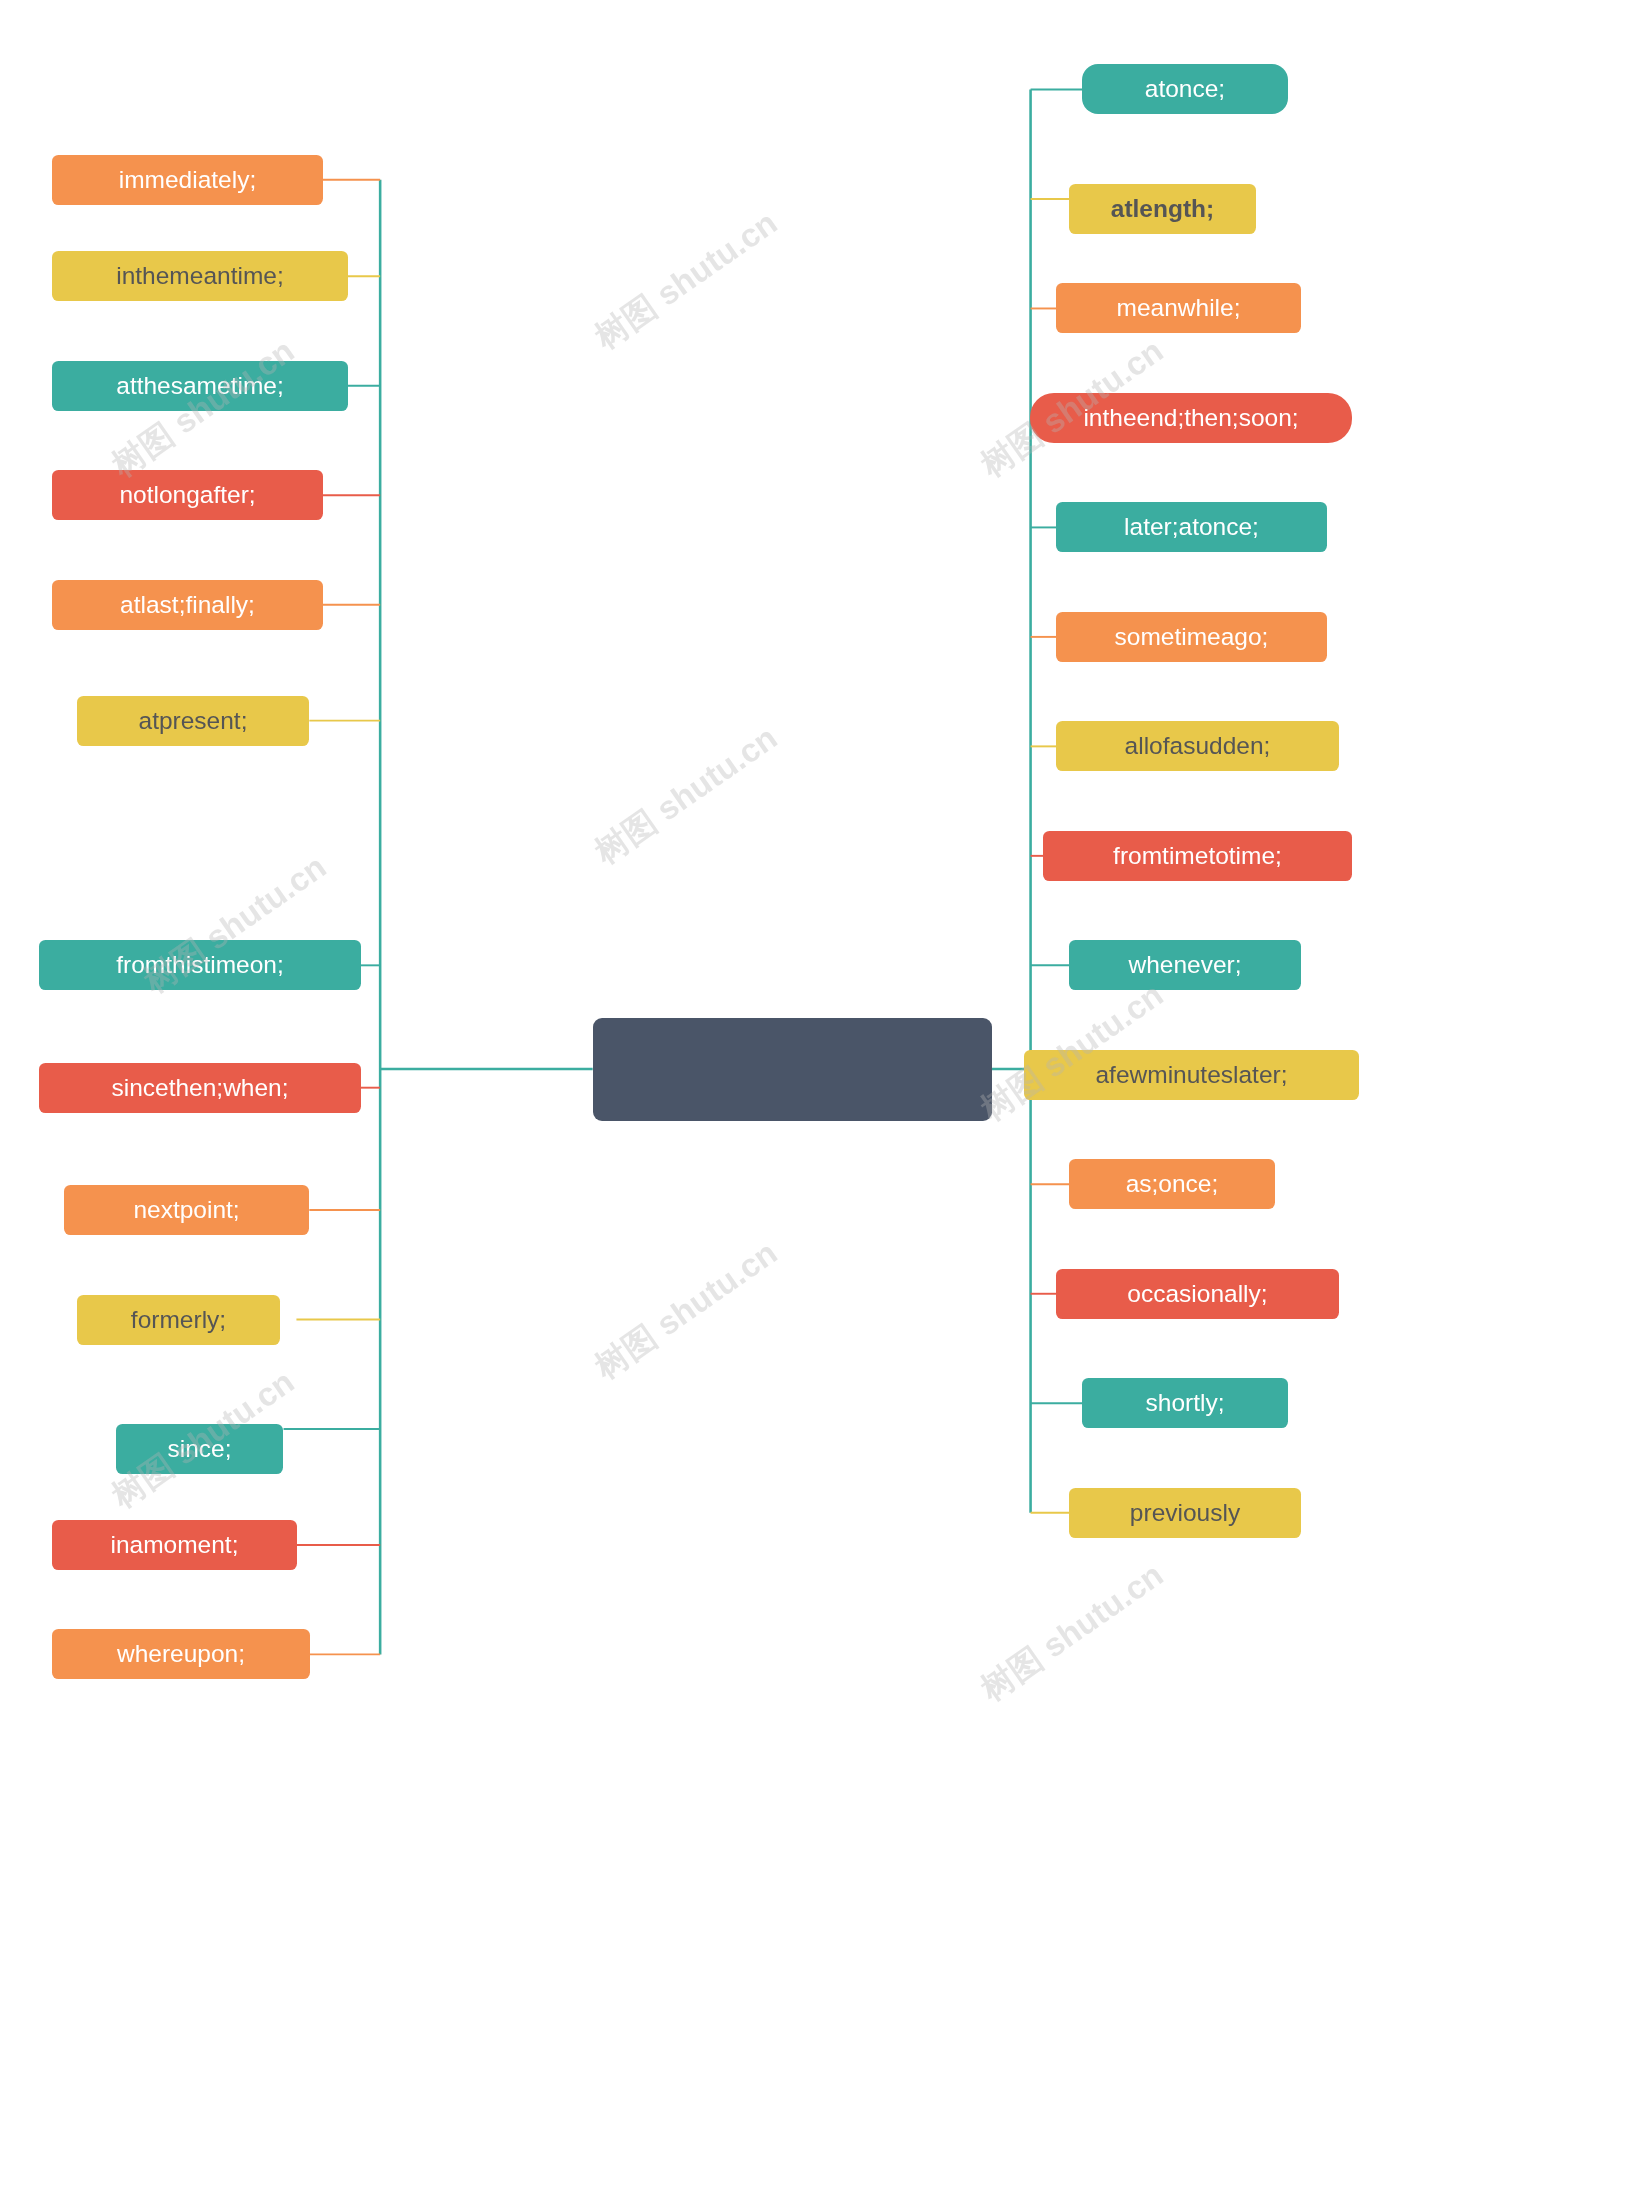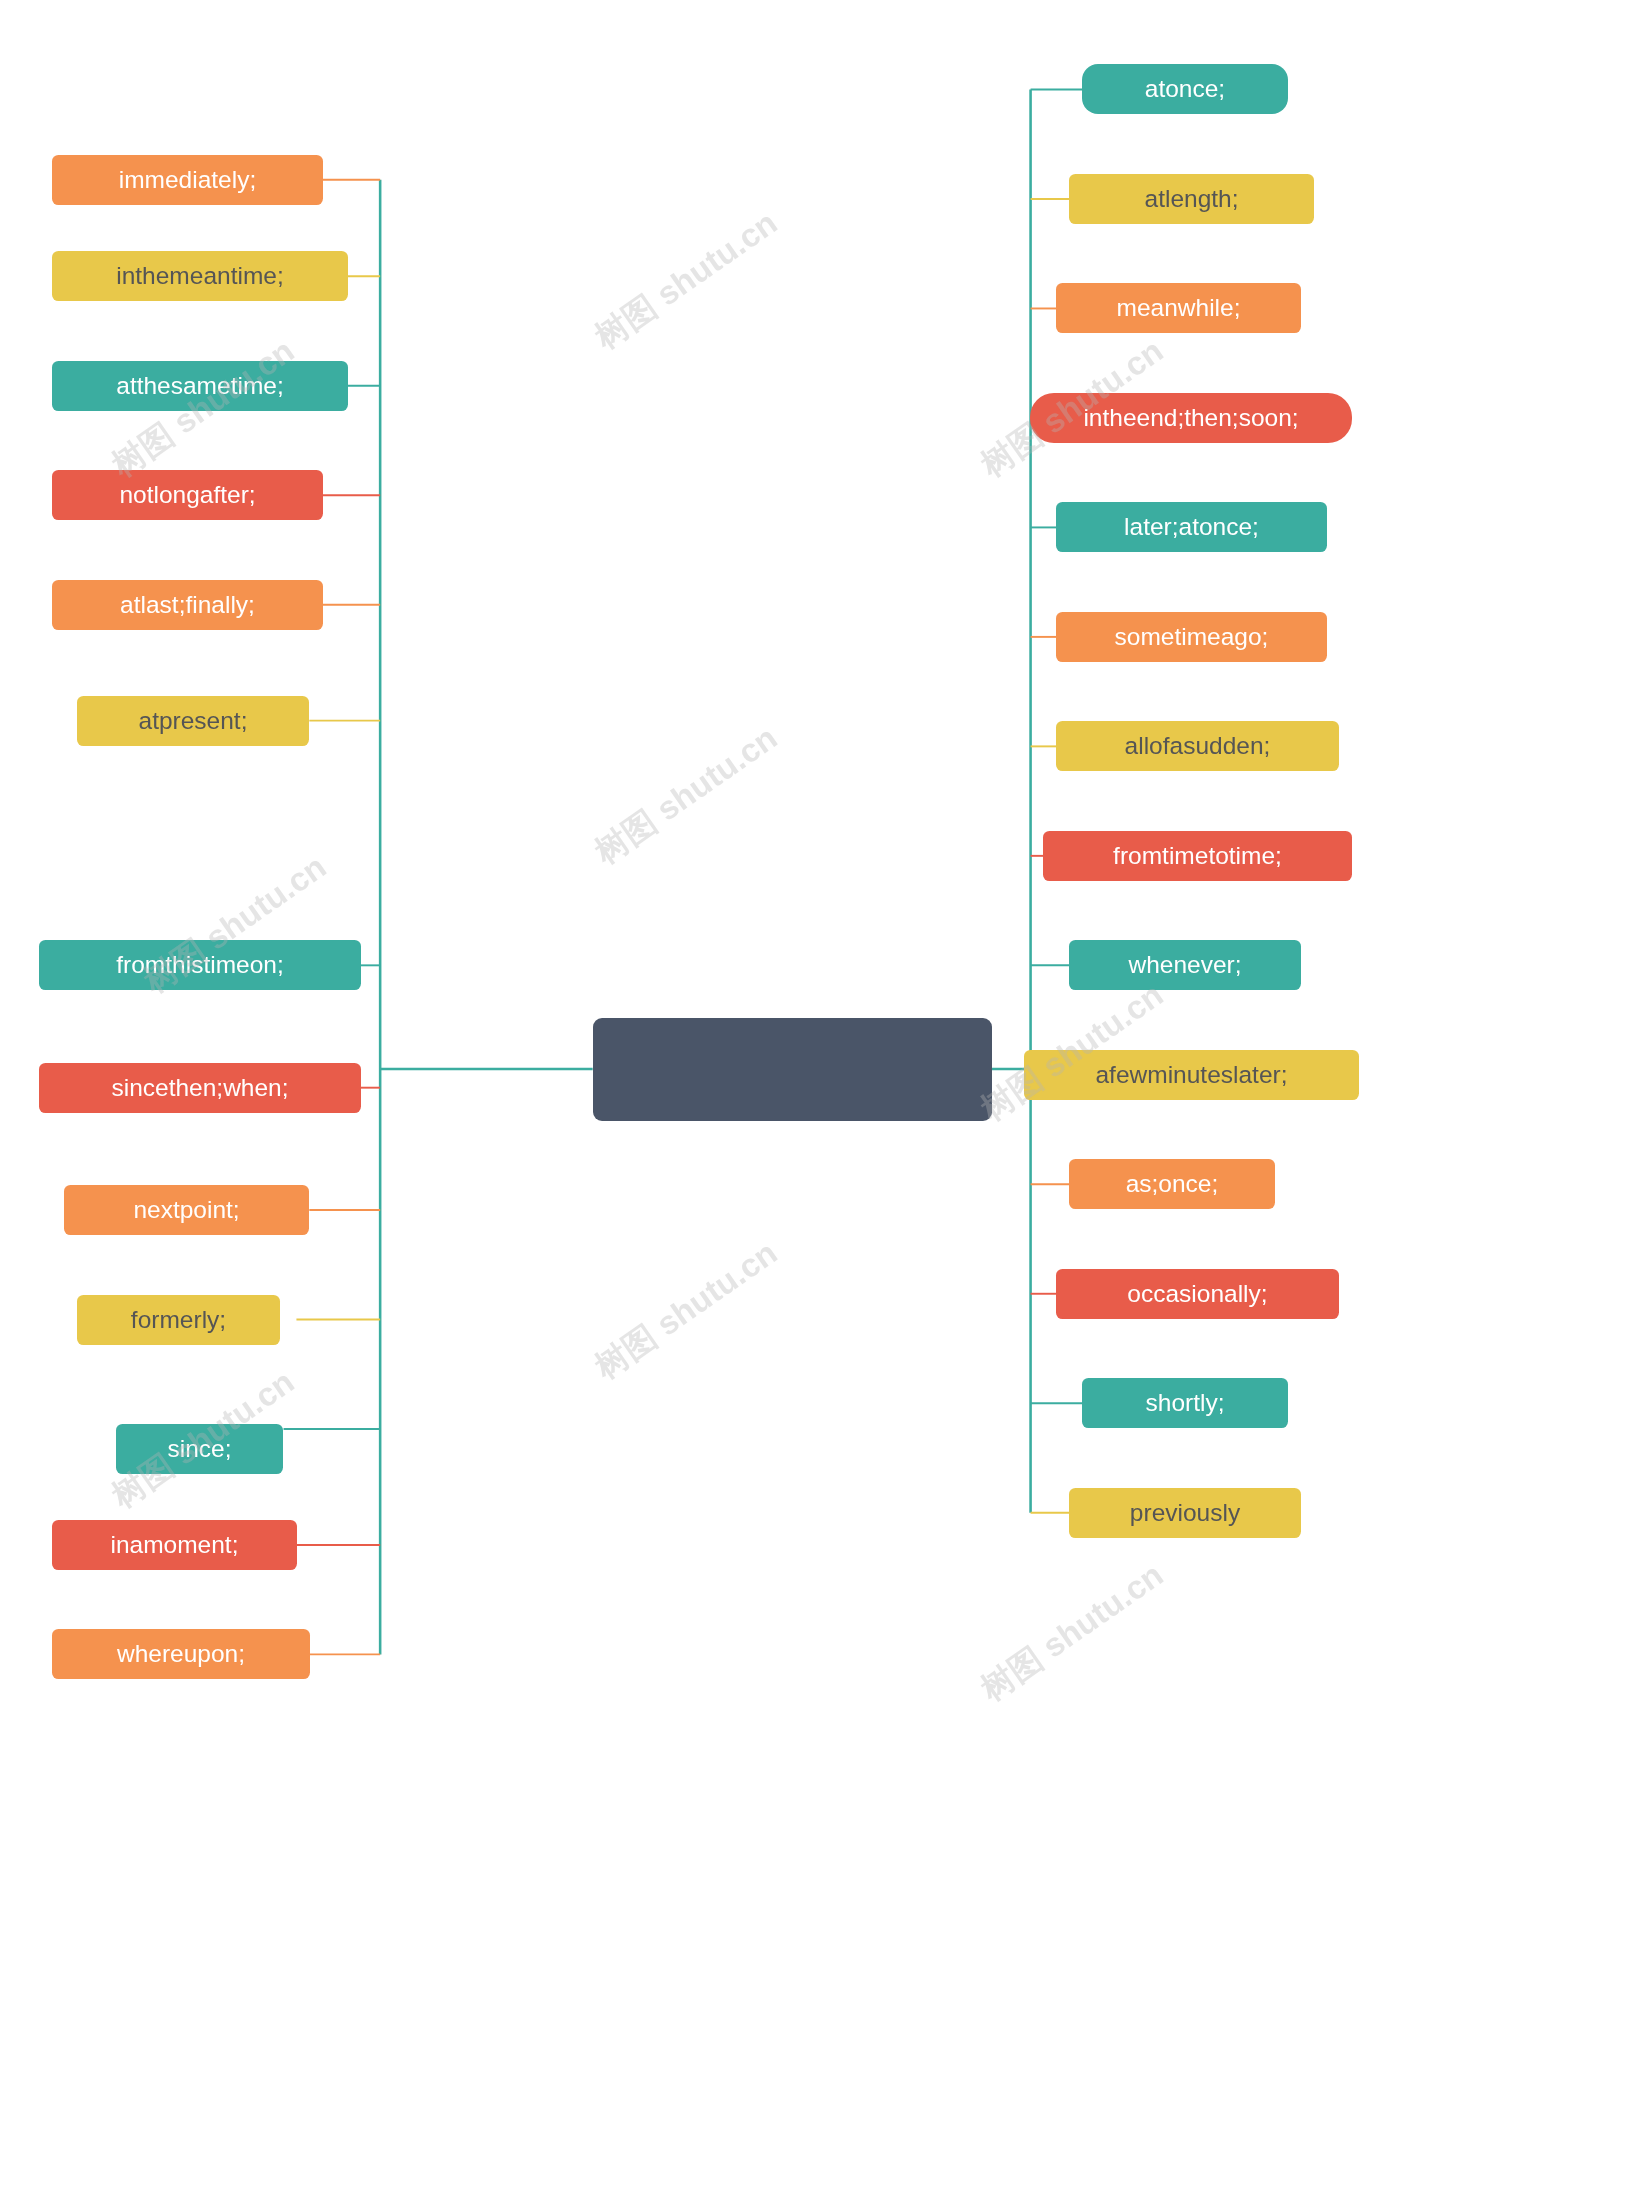--- a/index.html
+++ b/index.html
@@ -110,21 +110,21 @@
     <div class="node" style="left: 39px; top: 940px; width: 322px; height: 50px; background: rgb(59, 173, 160); color: rgb(255, 255, 255);">fromthistimeon;</div>
     <div class="node" style="left: 39px; top: 1063px; width: 322px; height: 50px; background: rgb(232, 92, 74); color: rgb(255, 255, 255);">sincethen;when;</div>
     <div class="node" style="left: 64px; top: 1185px; width: 245px; height: 50px; background: rgb(245, 146, 78); color: rgb(255, 255, 255);">nextpoint;</div>
     <div class="node" style="left: 77px; top: 1295px; width: 203px; height: 50px; background: rgb(232, 200, 74); color: rgb(85, 85, 85);">formerly;</div>
     <div class="node" style="left: 116px; top: 1404px; width: 167px; height: 50px; background: rgb(59, 173, 160); color: rgb(255, 255, 255); margin-top: 20px;">since;</div>
     <div class="node" style="left: 52px; top: 1520px; width: 245px; height: 50px; background: rgb(232, 92, 74); color: rgb(255, 255, 255);">inamoment;</div>
     <div class="node" style="left: 52px; top: 1629px; width: 258px; height: 50px; background: rgb(245, 146, 78); color: rgb(255, 255, 255);">whereupon;</div>
   </div>
 <div id="right-nodes-container">
     <div class="node" style="left: 1082px; top: 64px; width: 206px; height: 50px; background: rgb(59, 173, 160); color: rgb(255, 255, 255); border-radius: 16px;">atonce;</div>
-    <div class="node" style="left: 1069px; top: 174px; width: 245px; height: 50px; background: rgb(232, 200, 74); color: rgb(85, 85, 85);">atlength;</div>
+    <div class="node" style="left: 1069px; top: 184px; width: 187px; height: 50px; background: rgb(232, 200, 74); color: rgb(85, 85, 85); font-weight: bold;">atlength;</div>
     <div class="node" style="left: 1056px; top: 283px; width: 245px; height: 50px; background: rgb(245, 146, 78); color: rgb(255, 255, 255);">meanwhile;</div>
     <div class="node" style="left: 1030px; top: 393px; width: 322px; height: 50px; background: rgb(232, 92, 74); color: rgb(255, 255, 255); border-radius: 24px;">intheend;then;soon;</div>
     <div class="node" style="left: 1056px; top: 502px; width: 271px; height: 50px; background: rgb(59, 173, 160); color: rgb(255, 255, 255);">later;atonce;</div>
     <div class="node" style="left: 1056px; top: 612px; width: 271px; height: 50px; background: rgb(245, 146, 78); color: rgb(255, 255, 255);">sometimeago;</div>
     <div class="node" style="left: 1056px; top: 721px; width: 283px; height: 50px; background: rgb(232, 200, 74); color: rgb(85, 85, 85);">allofasudden;</div>
     <div class="node" style="left: 1043px; top: 831px; width: 309px; height: 50px; background: rgb(232, 92, 74); color: rgb(255, 255, 255);">fromtimetotime;</div>
     <div class="node" style="left: 1069px; top: 940px; width: 232px; height: 50px; background: rgb(59, 173, 160); color: rgb(255, 255, 255);">whenever;</div>
     <div class="node" style="left: 1024px; top: 1050px; width: 335px; height: 50px; background: rgb(232, 200, 74); color: rgb(85, 85, 85);">afewminuteslater;</div>
     <div class="node" style="left: 1069px; top: 1159px; width: 206px; height: 50px; background: rgb(245, 146, 78); color: rgb(255, 255, 255);">as;once;</div>
     <div class="node" style="left: 1056px; top: 1269px; width: 283px; height: 50px; background: rgb(232, 92, 74); color: rgb(255, 255, 255);">occasionally;</div>

